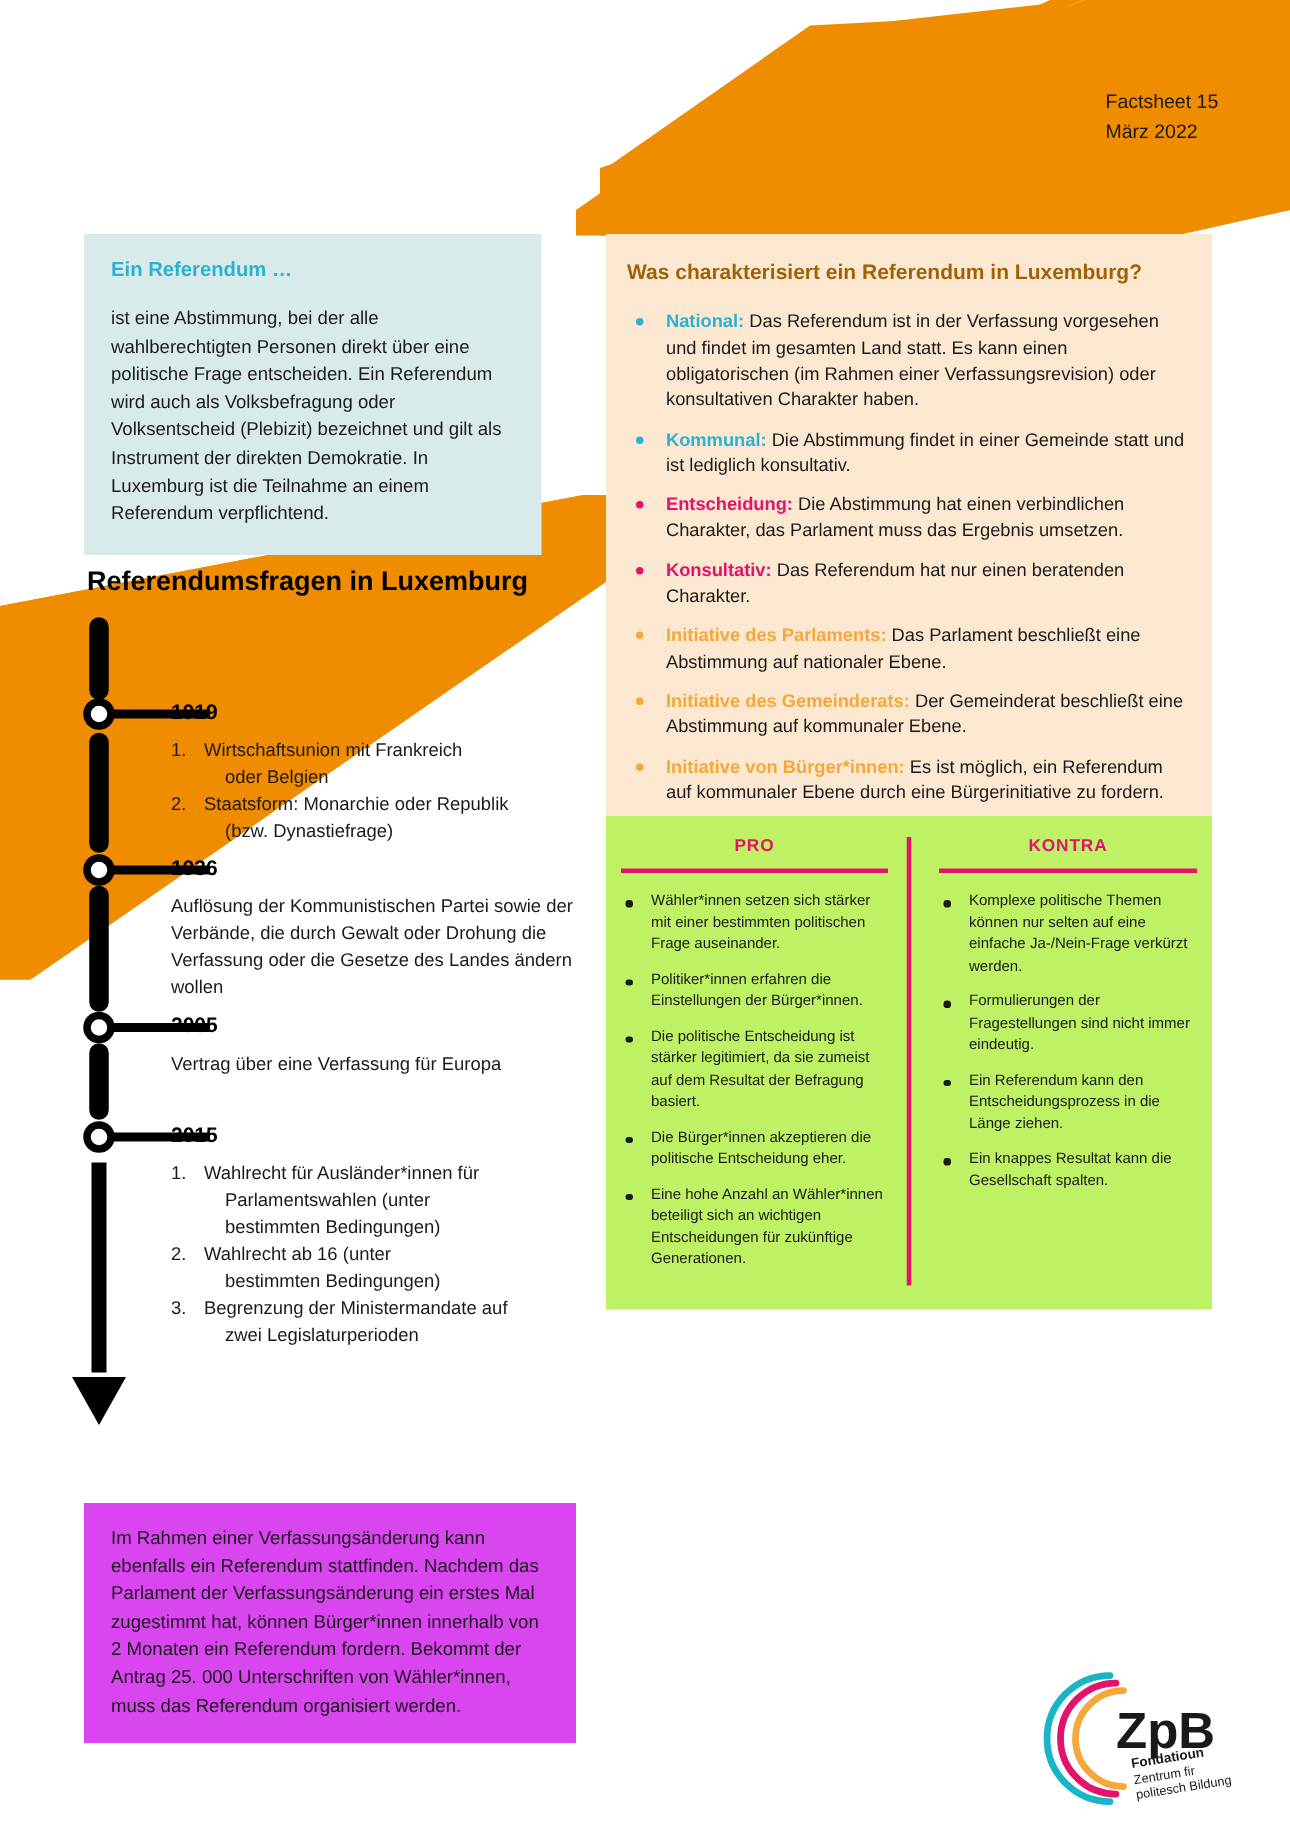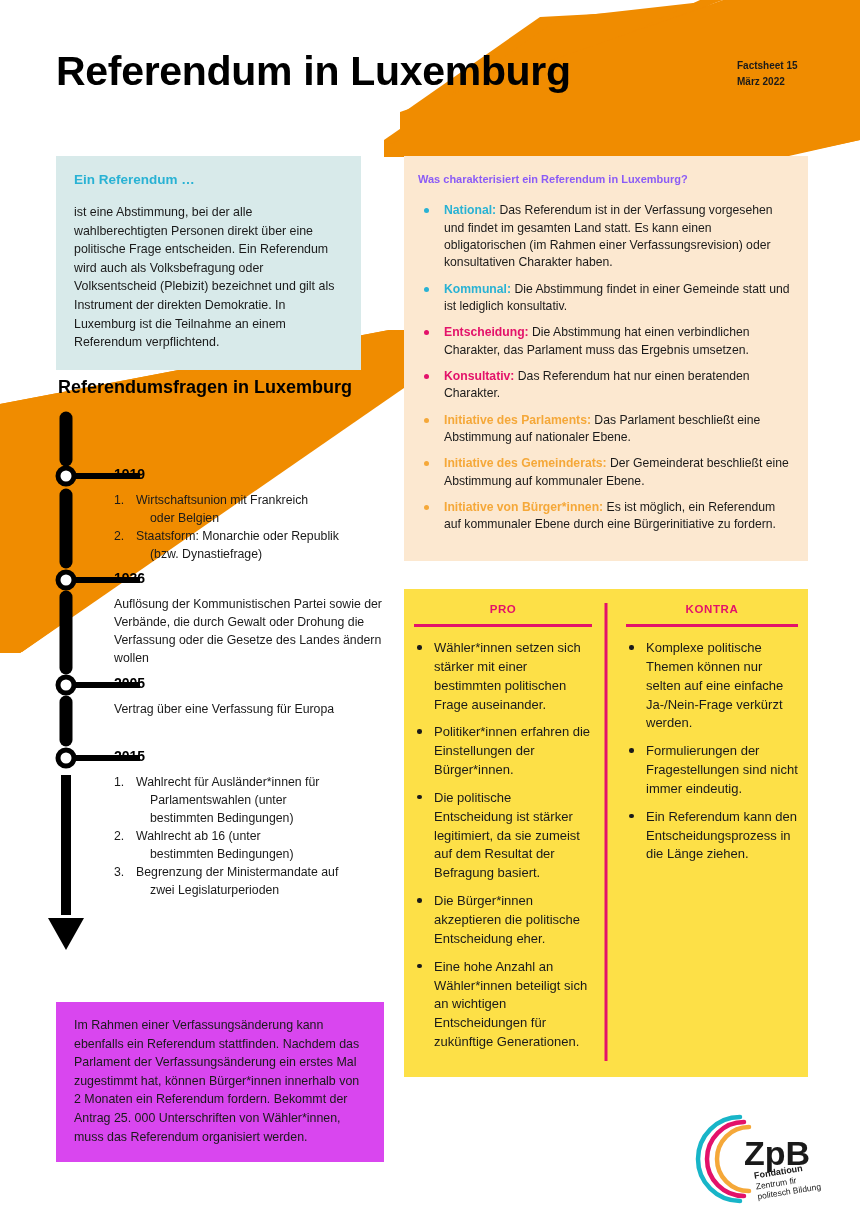--- a/index.html
+++ b/index.html
@@ -35,22 +35,22 @@
     font-weight: bold;
     color: #000000;
     letter-spacing: -0.3px;
     white-space: nowrap;
   }
   #factsheet-meta {
     position: absolute;
     right: 18px;
     top: 58px;
     text-align: left;
-    font-size: 10px;
-    font-weight: bold;
+    font-size: 13px;
+    font-weight: normal;
     color: #1a1a1a;
     line-height: 1.55;
     width: 105px;
   }
 
   
   #def-box {
     position: absolute;
     left: 56px;
     top: 156px;
@@ -75,22 +75,22 @@
   #char-panel {
     position: absolute;
     left: 404px;
     top: 156px;
     width: 404px;
     background: #fce8d0;
     padding: 16px 16px 18px 14px;
     box-sizing: border-box;
   }
   #char-panel .panel-title {
-    color: #8b5cf6;
-    font-size: 11px;
+    color: #a16207;
+    font-size: 14px;
     font-weight: bold;
     line-height: 1.3;
     margin-bottom: 16px;
   }
   #char-panel ul {
     margin: 0;
     padding: 0;
     list-style: none;
   }
   #char-panel li {
@@ -169,23 +169,23 @@
   }
   .tl-body ol li .cont {
     display: block;
     padding-left: 14px;
   }
 
   
   #prokontra {
     position: absolute;
     left: 404px;
-    top: 589px;
+    top: 544px;
     width: 404px;
-    background: #fde047;
+    background: #bef264;
     padding: 14px 10px 16px 10px;
     box-sizing: border-box;
   }
   #prokontra .pk-grid {
     position: relative;
     display: flex;
   }
   #prokontra .pk-col {
     width: 50%;
     box-sizing: border-box;
@@ -204,21 +204,21 @@
   }
   #prokontra ul {
     margin: 0;
     padding: 0;
     list-style: none;
   }
   #prokontra li {
     position: relative;
     padding-left: 20px;
     margin-bottom: 9px;
-    font-size: 13px;
+    font-size: 10px;
     line-height: 1.45;
     color: #1a1a1a;
   }
   #prokontra li .bullet {
     position: absolute;
     left: 3px;
     top: 6px;
     width: 4.5px;
     height: 4.5px;
     border-radius: 50%;
@@ -275,21 +275,20 @@
     <polygon points="0,404 0,653 20,653 404,385 404,330 389,330" fill="#F08C00"></polygon>
     <polygon points="0,404 389,330 404,330 404,345 0,430" fill="#F08C00"></polygon>
     <polygon points="0,653 20,653 230,505 70,612 0,612" fill="#F08C00"></polygon>
   </svg>
 
   <svg class="deco-svg" viewBox="0 0 860 1227" xmlns="http://www.w3.org/2000/svg">
     <polygon points="726,0 860,0 860,140 780,157 400,157 400,112" fill="#F08C00"></polygon>
     <polygon points="404,330 404,388 22,652 0,652 0,409" fill="#F08C00"></polygon>
   </svg>
 
-  <div id="header-title">Referendum in Luxemburg</div>
   <div id="factsheet-meta">
     <div>Factsheet 15</div>
     <div>März 2022</div>
   </div>
 
   <div id="def-box">
     <div class="box-title">Ein Referendum …</div>
     <div class="box-text">ist eine Abstimmung, bei der alle wahlberechtigten Personen direkt über eine politische Frage entscheiden. Ein Referendum wird auch als Volksbefragung oder Volksentscheid (Plebizit) bezeichnet und gilt als Instrument der direkten Demokratie. In Luxemburg ist die Teilnahme an einem Referendum verpflichtend.</div>
   </div>
 
@@ -388,20 +387,21 @@
             <li><span class="bullet"></span><span>Die Bürger*innen akzeptieren die politische Entscheidung eher.</span></li>
             <li><span class="bullet"></span><span>Eine hohe Anzahl an Wähler*innen beteiligt sich an wichtigen Entscheidungen für zukünftige Generationen.</span></li>
           </ul>
       </div>
       <div class="pk-col right">
         <div class="pk-head">KONTRA</div>
         <ul id="kontra-list">
             <li><span class="bullet"></span><span>Komplexe politische Themen können nur selten auf eine einfache Ja-/Nein-Frage verkürzt werden.</span></li>
             <li><span class="bullet"></span><span>Formulierungen der Fragestellungen sind nicht immer eindeutig.</span></li>
             <li><span class="bullet"></span><span>Ein Referendum kann den Entscheidungsprozess in die Länge ziehen.</span></li>
+            <li><span class="bullet"></span><span>Ein knappes Resultat kann die Gesellschaft spalten.</span></li>
           </ul>
       </div>
     </div>
   </div>
 
   <div id="bottom-box">Im Rahmen einer Verfassungsänderung kann ebenfalls ein Referendum stattfinden. Nachdem das Parlament der Verfassungsänderung ein erstes Mal zugestimmt hat, können Bürger*innen innerhalb von 2 Monaten ein Referendum fordern. Bekommt der Antrag 25. 000 Unterschriften von Wähler*innen, muss das Referendum organisiert werden.</div>
 
   <svg id="logo" viewBox="0 0 150 112" xmlns="http://www.w3.org/2000/svg">
     <g fill="none" stroke-linecap="round">
       <path d="M 48 14 A 42 42 0 1 0 48 98" stroke="#18B5C8" stroke-width="4.5"></path>

